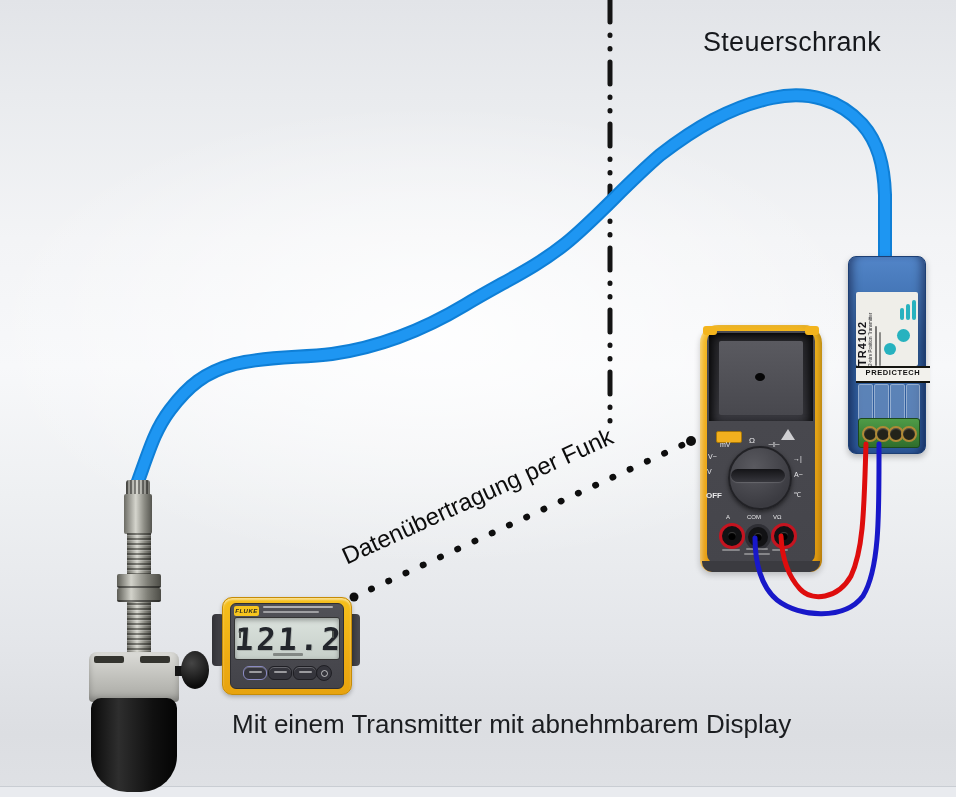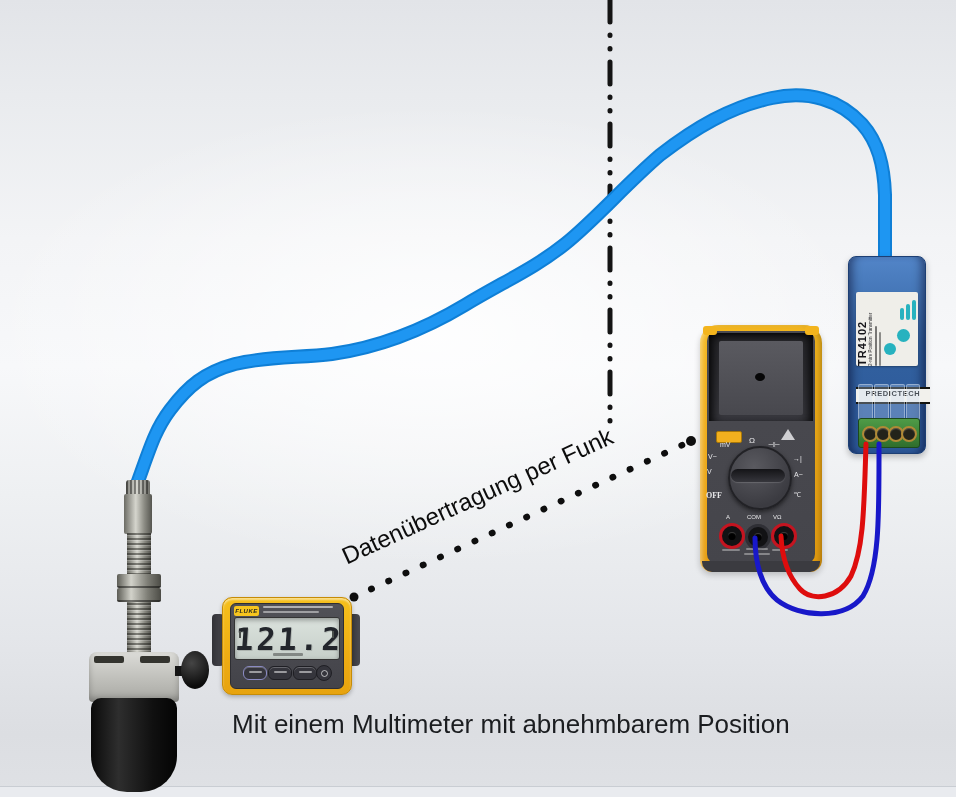--- a/index.html
+++ b/index.html
@@ -82,20 +82,21 @@
              C 505 281 535 268 565 244 C 595 220 625 185 660 155
              C 695 128 730 107 772 98 C 808 90 840 100 862 124
              C 878 142 884 165 885 195 L 885 268" fill="none" stroke-width="14" stroke-linecap="round" stroke="#0f7fd6"></path>
     <path d="M 137 484 C 150 448 155 430 170 410 C 188 386 205 372 235 364
              C 268 356 300 358 332 354 C 375 348 420 332 465 305
              C 505 281 535 268 565 244 C 595 220 625 185 660 155
              C 695 128 730 107 772 98 C 808 90 840 100 862 124
              C 878 142 884 165 885 195 L 885 268" fill="none" stroke-width="10" stroke-linecap="round" stroke="#1e96f2"></path>
   </svg>
 
+  <div class="abs toplabel" style="left:703px;top:27px;font-size:27px;">Steuerschrank</div>
 
   <div class="abs funk" style="left:350px;top:542px;height:30px;">Datenübertragung per Funk</div>
 
   <div>
     <div class="abs metal" style="left:126px;top:480px;width:24px;height:15px;border-radius:3px 3px 0 0;
          background:repeating-linear-gradient(90deg,rgba(0,0,0,.35) 0 2px,rgba(255,255,255,.15) 2px 4px),linear-gradient(90deg,#6b6b64,#cfcfc7 45%,#55554f);"></div>
     <div class="abs metal" style="left:124px;top:494px;width:28px;height:40px;border-radius:2px;"></div>
     <div class="abs threads" style="left:127px;top:533px;width:24px;height:132px;"></div>
     <div class="abs nut" style="left:117px;top:574px;width:44px;"></div>
     <div class="abs nut" style="left:117px;top:588px;width:44px;"></div>
@@ -148,21 +149,21 @@
     <div class="abs" style="left:805px;top:326px;width:14px;height:9px;background:#f3b41d;border-radius:3px;"></div>
 
     <div class="abs" style="left:716px;top:431px;width:24px;height:10px;background:#f2b01e;border:1px solid #a87708;border-radius:2px;"></div>
     <div class="abs" style="left:781px;top:429px;width:0;height:0;border-left:7px solid transparent;border-right:7px solid transparent;border-bottom:11px solid #cfcfd2;"></div>
 
     <div class="abs sym" style="left:720px;top:441px;">mV</div>
     <div class="abs sym" style="left:749px;top:437px;font-size:8px;">Ω</div>
     <div class="abs sym" style="left:768px;top:441px;">⊣⊢</div>
     <div class="abs sym" style="left:708px;top:453px;">V~</div>
     <div class="abs sym" style="left:707px;top:468px;">V</div>
-    <div class="abs sym" style="left:706px;top:492px;font-weight:700;font-size:8px;font-family:Liberation Serif, serif;">OFF</div>
+    <div class="abs sym" style="left:706px;top:492px;font-weight:700;font-size:8px;">OFF</div>
     <div class="abs sym" style="left:793px;top:455px;">→|</div>
     <div class="abs sym" style="left:794px;top:471px;">A~</div>
     <div class="abs sym" style="left:794px;top:491px;">℃</div>
 
     <div class="abs dial" style="left:728px;top:446px;width:60px;height:60px;"></div>
     <div class="abs knobbar" style="left:731px;top:469px;width:54px;height:13px;"></div>
 
     <div class="abs jacklabel" style="left:726px;top:514px;">A</div>
     <div class="abs jacklabel" style="left:747px;top:514px;">COM</div>
     <div class="abs jacklabel" style="left:773px;top:514px;">VΩ</div>
@@ -196,21 +197,21 @@
         <div style="margin-top:2px;width:40px;height:2px;background:rgba(20,20,20,.55);border-radius:1px;"></div>
         <div style="margin-top:2px;width:34px;height:2px;background:rgba(20,20,20,.45);border-radius:1px;"></div>
       </div>
       <div class="tealbar" style="left:44px;top:16px;height:12px;"></div>
       <div class="tealbar" style="left:50px;top:12px;height:16px;"></div>
       <div class="tealbar" style="left:56px;top:8px;height:20px;"></div>
       <div class="tealdot" style="left:41px;top:37px;width:13px;height:13px;"></div>
       <div class="tealdot" style="left:28px;top:51px;width:12px;height:12px;"></div>
     </div>
 
-    <div class="abs tx-strip" style="left:856px;top:366px;width:74px;height:13px;line-height:10px;margin-top:21px;">PREDICTECH</div>
+    <div class="abs tx-strip" style="left:856px;top:366px;width:74px;height:13px;line-height:10px;">PREDICTECH</div>
 
     <div class="abs" style="left:858px;top:384px;width:60px;height:34px;">
       <div class="slat" style="left:0;"></div>
       <div class="slat" style="left:16px;"></div>
       <div class="slat" style="left:32px;"></div>
       <div class="slat" style="left:48px;width:12px;"></div>
     </div>
 
     <div class="abs tblock" style="left:858px;top:418px;width:60px;height:28px;">
       <div class="screw" style="left:3px;"></div>
@@ -219,16 +220,16 @@
       <div class="screw" style="left:42px;"></div>
     </div>
   </div>
 
   <svg class="layer" width="956" height="797" viewBox="0 0 956 797">
     <path d="M 866 444 C 864 505 864 548 851 576 C 838 599 812 602 800 589 C 789 577 782 558 781 536" fill="none" stroke-width="5" stroke-linecap="round" stroke="#de0d0d"></path>
     <path d="M 879 444 C 879 512 880 568 863 596 C 845 620 800 618 777 600 C 761 587 755 562 755 538" fill="none" stroke-width="5" stroke-linecap="round" stroke="#1818c9"></path>
   </svg>
 
   <div class="abs caption" style="left:232px;top:708px;">
-    <div>Mit einem Multimeter mit abnehmbarem Position</div>
+    <div>Mit einem Transmitter mit abnehmbarem Display</div>
   </div>
 
 </div>
 
 </body></html>

